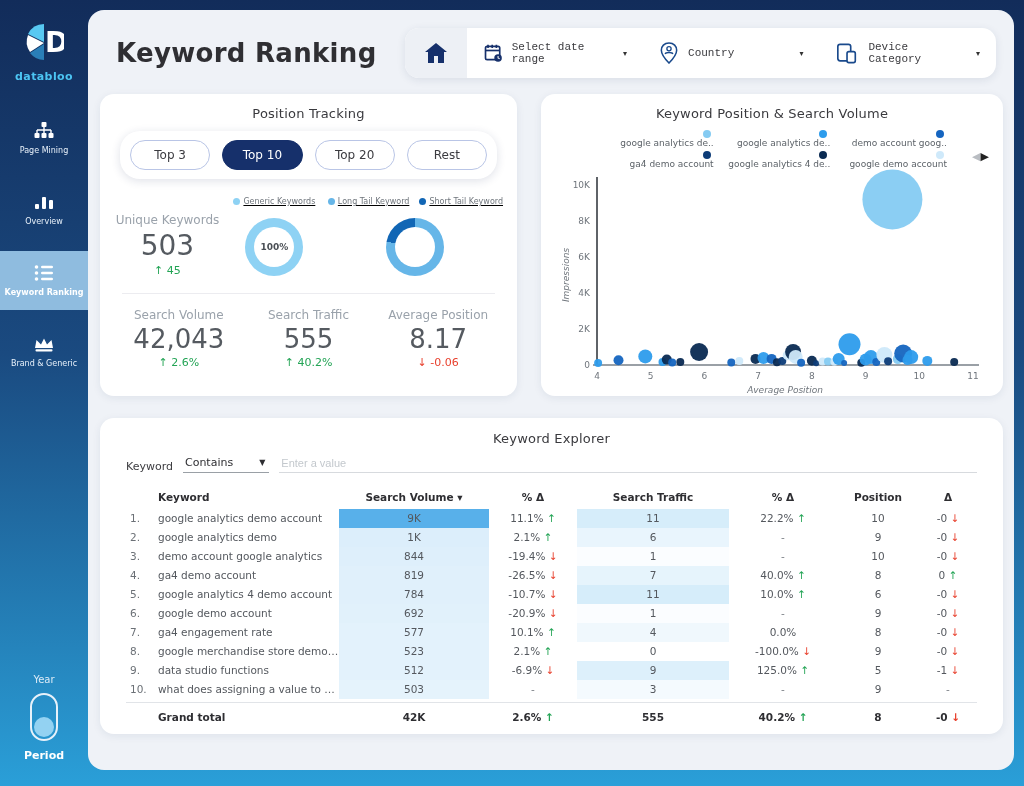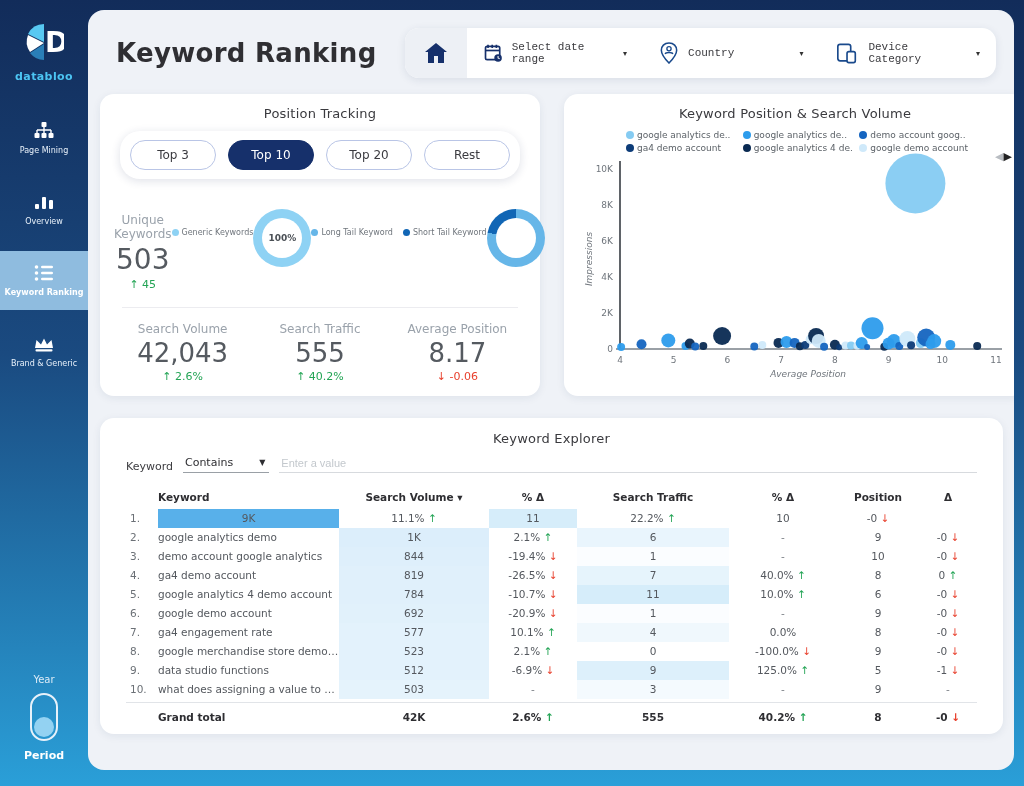--- a/index.html
+++ b/index.html
@@ -44,33 +44,33 @@
   .tab { flex:1; height:30px; border:1px solid #b9c5e6; border-radius:16px; display:flex; align-items:center; justify-content:center; font-size:12px; color:#3b3b40; cursor:pointer; background:#fff; }
   .tab.active { background:#16306b; border-color:#16306b; color:#fff; }
 
   .pt-mid { display:flex; margin-top:18px; align-items:flex-start; }
   .metric { flex:1; text-align:center; }
   .metric .m-label { font-size:12px; color:#9aa2ab; }
   .metric .m-value { font-size:28px; color:#555a60; margin-top:2px; }
   .metric .m-delta { font-size:11px; margin-top:2px; }
   .up { color:#23a455; } .down { color:#e8402d; } .flat { color:#7a7f85; }
 
-  .donut-block { flex:1; display:flex; flex-direction:row; align-items:center; }
+  .donut-block { flex:1; display:flex; flex-direction:column; align-items:center;text-decoration:underline; }
   .donut-legend { display:flex; gap:10px; font-size:8px; color:#6f757c; align-items:center; white-space:nowrap; }
   .dot { width:7px; height:7px; border-radius:50%; display:inline-block; margin-right:3px; vertical-align:-1px; }
   .donut { position:relative; width:58px; height:58px; border-radius:50%; margin-top:12px; }
   .donut::after { content:""; position:absolute; inset:9px; background:#fff; border-radius:50%; }
   .donut .center-label { position:absolute; inset:0; display:flex; align-items:center; justify-content:center; font-size:9px; font-weight:bold; color:#4a4f55; z-index:2; }
   .pt-divider { border-top:1px solid #ececf0; margin:16px 8px 14px; }
   .pt-bottom { display:flex; }
   .pt-bottom .m-value { font-size:26px; }
 
   
   .scatter-legend { display:grid; grid-template-columns:repeat(3,1fr); gap:3px 6px; margin:9px 40px 0 46px; }
-  .legend-item { font-size:9px; color:#5c6268; display:flex; align-items:center; cursor:pointer; white-space:nowrap; overflow:hidden; }
+  .legend-item { font-size:9px; color:#5c6268; display:flex; align-items:flex-end; cursor:pointer; white-space:nowrap; overflow:hidden;flex-direction:column; }
   .legend-item .dot { width:8px; height:8px; flex:none; }
   .pager { position:absolute; right:14px; top:56px; font-size:11px; cursor:pointer; }
   .pager .pg-left { color:#b9bdc2; } .pager .pg-right { color:#222; }
   #scatter-svg { overflow:visible; display:block; margin:4px auto 0; }
   #scatter-svg text.tick { font-size:9px; fill:#6f757c; }
   #scatter-svg text.axis-label { font-size:9px; fill:#6f757c; font-style:italic; }
 
   
   .explorer-card { margin:22px 11px 0 12px; padding:13px 26px 20px; height:316px; }
   .exp-filter { display:flex; align-items:flex-end; margin-top:10px; font-size:11px; color:#3c3c40; }
@@ -359,20 +359,21 @@
           <div class="th">Search Volume ▾</div>
           <div class="th">% Δ</div>
           <div class="th">Search Traffic</div>
           <div class="th">% Δ</div>
           <div class="th">Position</div>
           <div class="th">Δ</div>
         </div>
       <div id="t-body">
           <div class="tr">
             <div class="td num">1.</div>
+            <div class="td kw">google analytics demo account</div>
             <div class="td" style="background:rgba(70,167,232,0.90)">9K</div>
             <div class="td">11.1% <span class="up">↑</span></div>
             <div class="td" style="background:rgba(120,195,240,0.30)">11</div>
             <div class="td">22.2% <span class="up">↑</span></div>
             <div class="td">10</div>
             <div class="td">-0 <span class="down">↓</span></div>
           </div>
           <div class="tr">
             <div class="td num">2.</div>
             <div class="td kw">google analytics demo</div>

